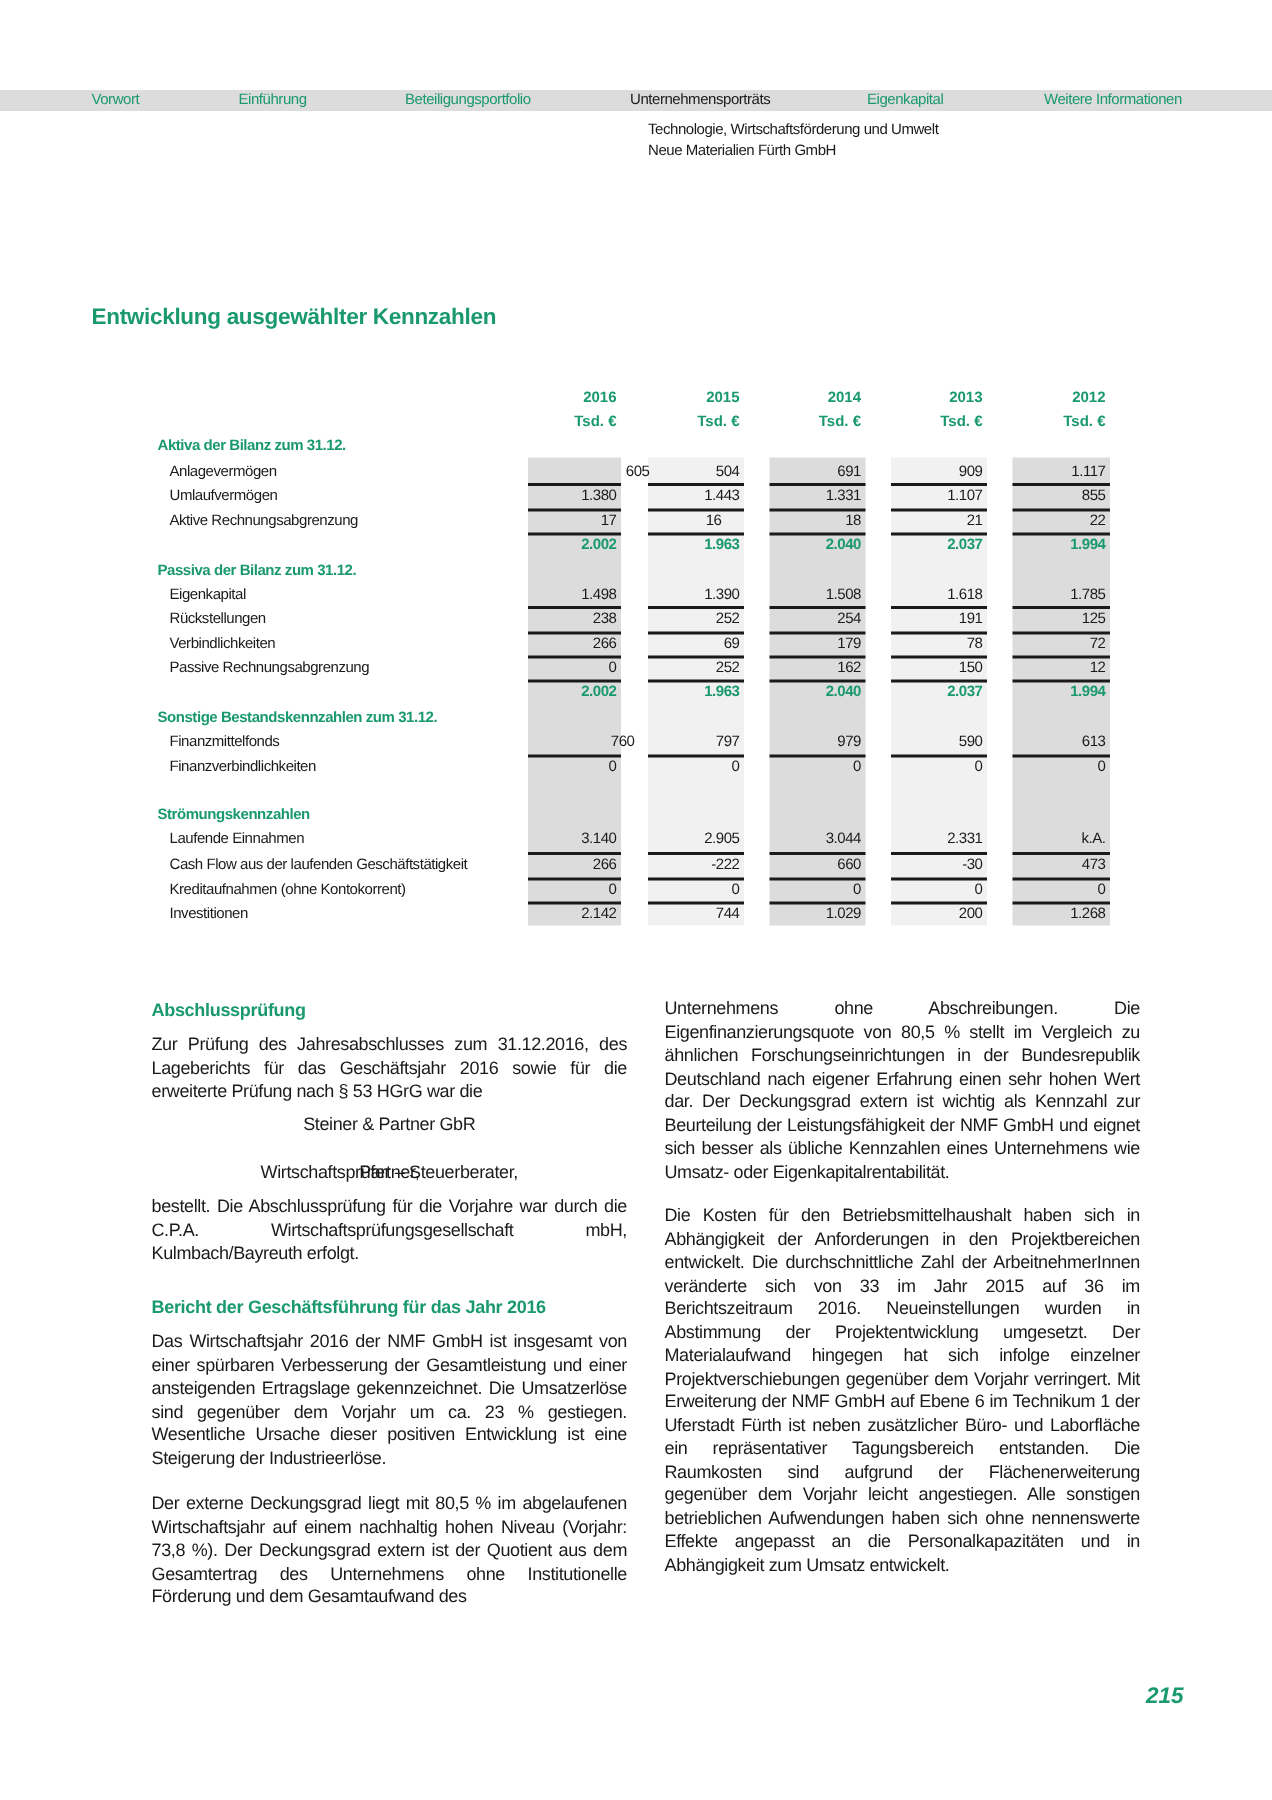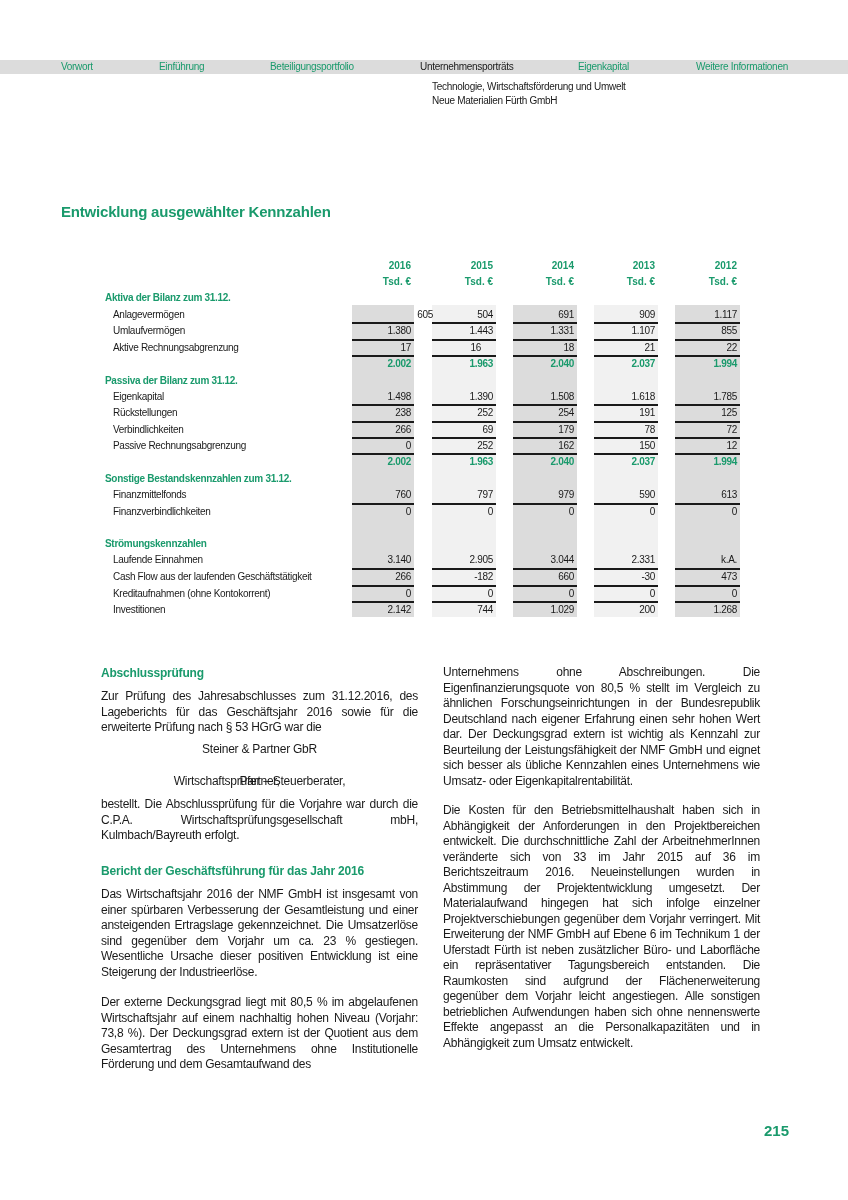--- a/index.html
+++ b/index.html
@@ -17,21 +17,21 @@
   .col-head { position:absolute; text-align:right; font-size:10px; font-weight:bold; color:#1a9a6c; line-height:12px; }
   .row-label { position:absolute; left:113px; font-size:10px; letter-spacing:-0.3px; color:#1a1a1a; line-height:12px; white-space:nowrap; }
   .group-label { position:absolute; left:105px; font-size:10px; font-weight:bold; color:#1a9a6c; letter-spacing:-0.3px; line-height:12px; white-space:nowrap; }
   .cell { position:absolute; text-align:right; font-size:10px; letter-spacing:-0.3px; line-height:12px; color:#1a1a1a; }
   .cell.total { color:#1a9a6c; font-weight:bold; font-size:10px; }
   .rule { position:absolute; height:2px; background:#1a1a1a; }
   
   .h2 { position:absolute; font-size:12px; font-weight:bold; color:#1a9a6c; letter-spacing:-0.2px; }
   .para { position:absolute; font-size:12px; line-height:15.5px; text-align:justify; color:#1a1a1a; letter-spacing:-0.25px; }
   .para.center { text-align:center; }
-  .page-number { position:absolute; left:764px; top:1122px; font-size:15px; font-weight:bold; color:#1a9a6c; }
+  .page-number { position:absolute; left:764px; top:1122px; font-size:15px; font-weight:bold; color:#1a9a6c;font-style:italic; }
 </style>
 </head>
 <body>
 
 <div class="navbar"></div>
 <a class="nav-item" style="left:61px">Vorwort</a>
 <a class="nav-item" style="left:159px">Einführung</a>
 <a class="nav-item" style="left:270px">Beteiligungsportfolio</a>
 <a class="nav-item active" style="left:420px">Unternehmensporträts</a>
 <a class="nav-item" style="left:578px">Eigenkapital</a>
@@ -142,21 +142,21 @@
     <div class="rule" style="left:594px;width:64px;top:453px"></div>
     <div class="cell" style="left:675px;width:62px;top:440px">12</div>
     <div class="rule" style="left:675px;width:65px;top:453px"></div>
     <div class="cell total" style="left:352px;width:59px;top:456px">2.002</div>
     <div class="cell total" style="left:432px;width:61px;top:456px">1.963</div>
     <div class="cell total" style="left:513px;width:61px;top:456px">2.040</div>
     <div class="cell total" style="left:594px;width:61px;top:456px">2.037</div>
     <div class="cell total" style="left:675px;width:62px;top:456px">1.994</div>
     <div class="group-label" style="top:473px">Sonstige Bestandskennzahlen zum 31.12.</div>
     <div class="row-label" style="top:489px">Finanzmittelfonds</div>
-    <div class="cell" style="left:352px;width:59px;top:489px">760</div>
+    <div class="cell" style="left:352px;width:71px;top:489px">760</div>
     <div class="rule" style="left:352px;width:62px;top:503px"></div>
     <div class="cell" style="left:432px;width:61px;top:489px">797</div>
     <div class="rule" style="left:432px;width:64px;top:503px"></div>
     <div class="cell" style="left:513px;width:61px;top:489px">979</div>
     <div class="rule" style="left:513px;width:64px;top:503px"></div>
     <div class="cell" style="left:594px;width:61px;top:489px">590</div>
     <div class="rule" style="left:594px;width:64px;top:503px"></div>
     <div class="cell" style="left:675px;width:62px;top:489px">613</div>
     <div class="rule" style="left:675px;width:65px;top:503px"></div>
     <div class="row-label" style="top:506px">Finanzverbindlichkeiten</div>
@@ -173,21 +173,21 @@
     <div class="rule" style="left:432px;width:64px;top:568px"></div>
     <div class="cell" style="left:513px;width:61px;top:554px">3.044</div>
     <div class="rule" style="left:513px;width:64px;top:568px"></div>
     <div class="cell" style="left:594px;width:61px;top:554px">2.331</div>
     <div class="rule" style="left:594px;width:64px;top:568px"></div>
     <div class="cell" style="left:675px;width:62px;top:554px">k.A.</div>
     <div class="rule" style="left:675px;width:65px;top:568px"></div>
     <div class="row-label" style="top:571px">Cash Flow aus der laufenden Geschäftstätigkeit</div>
     <div class="cell" style="left:352px;width:59px;top:571px">266</div>
     <div class="rule" style="left:352px;width:62px;top:585px"></div>
-    <div class="cell" style="left:432px;width:61px;top:571px">-182</div>
+    <div class="cell" style="left:432px;width:61px;top:571px">-222</div>
     <div class="rule" style="left:432px;width:64px;top:585px"></div>
     <div class="cell" style="left:513px;width:61px;top:571px">660</div>
     <div class="rule" style="left:513px;width:64px;top:585px"></div>
     <div class="cell" style="left:594px;width:61px;top:571px">-30</div>
     <div class="rule" style="left:594px;width:64px;top:585px"></div>
     <div class="cell" style="left:675px;width:62px;top:571px">473</div>
     <div class="rule" style="left:675px;width:65px;top:585px"></div>
     <div class="row-label" style="top:588px">Kreditaufnahmen (ohne Kontokorrent)</div>
     <div class="cell" style="left:352px;width:59px;top:588px">0</div>
     <div class="rule" style="left:352px;width:62px;top:601px"></div>

